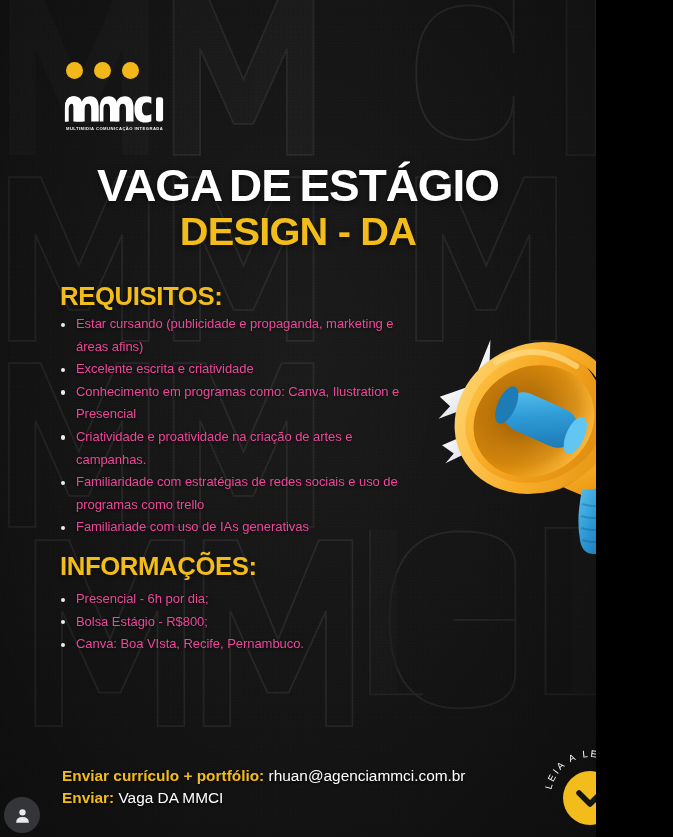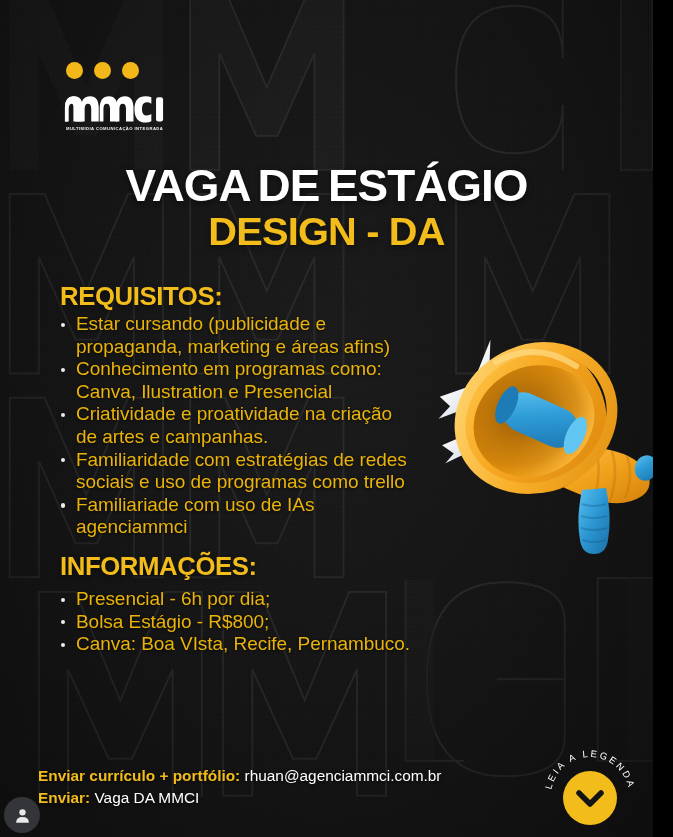--- a/index.html
+++ b/index.html
@@ -8,21 +8,21 @@
   html, body {
     width: 673px;
     height: 837px;
     overflow: hidden;
     background: #000;
     font-family: "Liberation Sans", sans-serif;
   }
 
   .poster {
     position: relative;
-    width: 653px;
+    width: 596px;
     height: 837px;
     background: #161616;
     overflow: hidden;
   }
 
   
   .bg-watermark {
     position: absolute;
     inset: 0;
     pointer-events: none;
@@ -133,22 +133,22 @@
     position: absolute;
     left: 58px;
     list-style: none;
   }
   #list-requisitos { top: 313px; width: 360px; }
   #list-informacoes { top: 588px; width: 420px; }
 
   .bullet-list li {
     position: relative;
     padding-left: 18px;
-    color: #eab308;
-    font-size: 19px;
+    color: #ec4899;
+    font-size: 13px;
     line-height: 22.6px;
     font-weight: 400;
     letter-spacing: -0.05px;
     margin-bottom: 0;
     text-shadow: 0 1px 3px rgba(0,0,0,.6);
   }
   .bullet-list li::before {
     content: "";
     position: absolute;
     left: 3px;
@@ -176,20 +176,21 @@
     top: 765px;
     z-index: 6;
   }
   .footer-line {
     font-size: 15.4px;
     line-height: 22px;
     color: #FFFFFF;
     font-weight: 400;
     white-space: nowrap;
     text-shadow: 0 1px 3px rgba(0,0,0,.6);
+    margin-left: 24px;
   }
   .footer-label {
     color: #F2BC1B;
     font-weight: 700;
   }
 
   
   .badge {
     position: absolute;
     left: 540px;
@@ -295,24 +296,25 @@
 
       <div class="tagline">MULTIMIDIA COMUNICAÇÃO INTEGRADA</div>
     </div>
 
     <div class="title-main">VAGA DE ESTÁGIO</div>
     <div class="title-sub">DESIGN - DA</div>
 
     <div class="section-heading" id="heading-requisitos">REQUISITOS:</div>
     <ul class="bullet-list" id="list-requisitos">
       <li>Estar cursando (publicidade e propaganda, marketing e áreas afins)</li>
+      <li>Excelente escrita e criatividade</li>
       <li>Conhecimento em programas como: Canva, Ilustration e Presencial</li>
       <li>Criatividade e proatividade na criação de artes e campanhas.</li>
       <li>Familiaridade com estratégias de redes sociais e uso de programas como trello</li>
-      <li>Familiariade com uso de IAs agenciammci</li>
+      <li>Familiariade com uso de IAs generativas</li>
     </ul>
 
     <div class="section-heading" id="heading-informacoes">INFORMAÇÕES:</div>
     <ul class="bullet-list" id="list-informacoes">
       <li>Presencial - 6h por dia;</li>
       <li>Bolsa Estágio - R$800;</li>
       <li>Canva: Boa VIsta, Recife, Pernambuco.</li>
     </ul>
 
     <svg class="megaphone" viewBox="0 0 250 240" aria-hidden="true">

